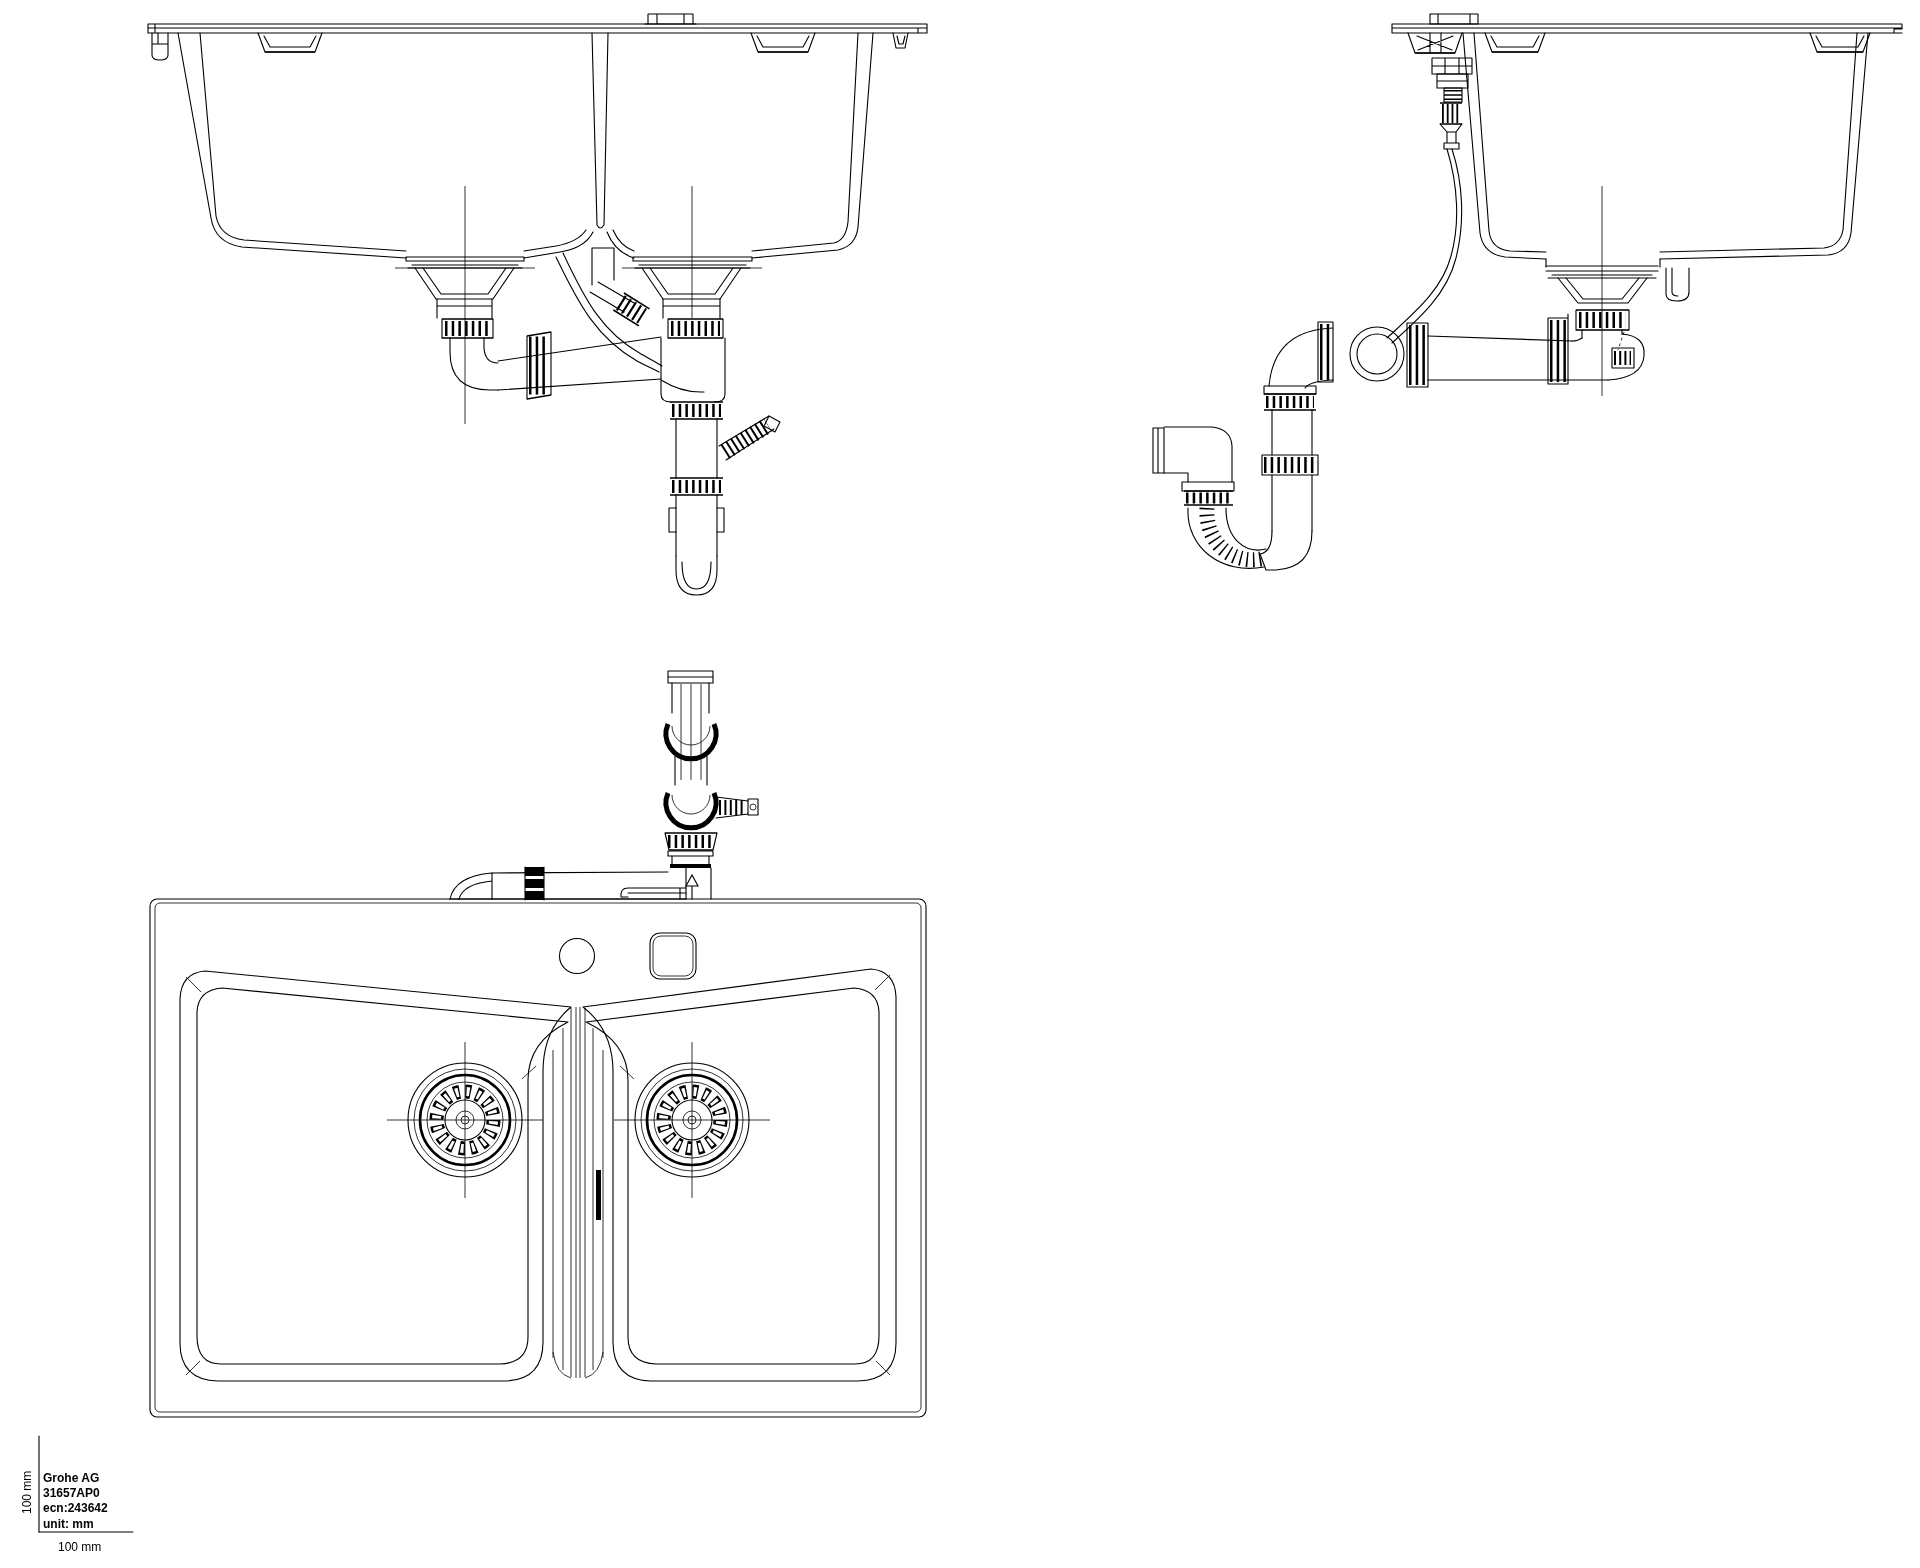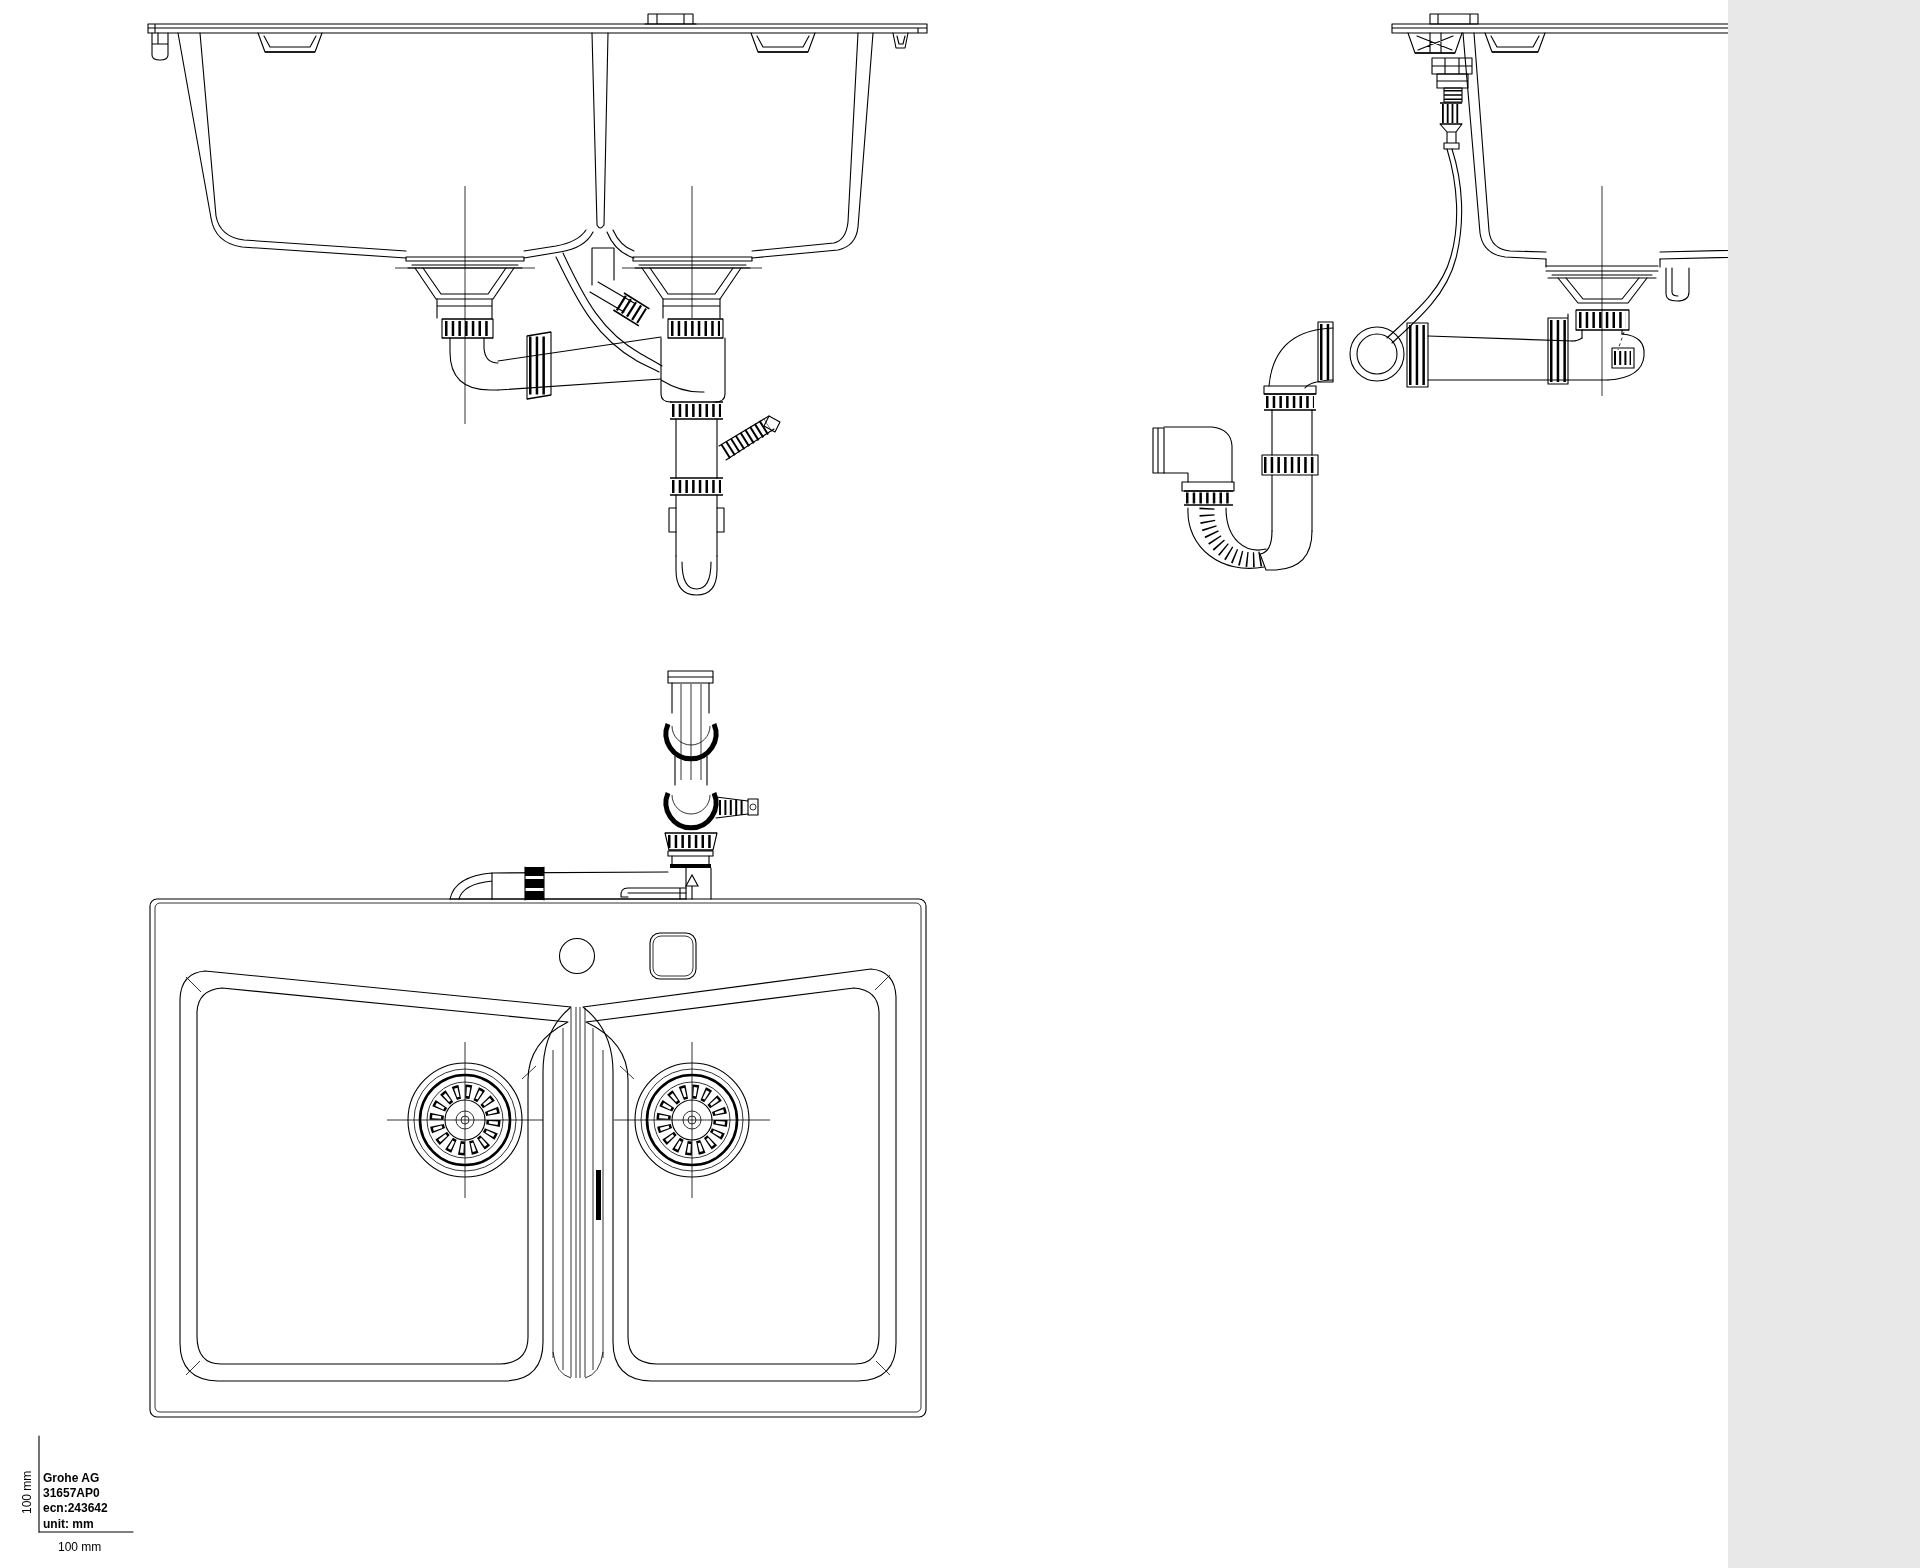--- a/index.html
+++ b/index.html
@@ -1,16 +1,16 @@
 <!DOCTYPE html>
 <html><head>
 <meta charset="utf-8">
 <style>
   html,body{margin:0;padding:0;background:#e8e8e8;}
-  .sheet{position:relative;width:1728px;height:1568px;background:#ffffff;overflow:hidden;
+  .sheet{position:relative;width:1920px;height:1568px;background:#ffffff;overflow:hidden;
          font-family:"Liberation Sans", sans-serif;}
   svg{position:absolute;left:0;top:0;}
   svg *{vector-effect:non-scaling-stroke;}
   .ln{stroke:#000;fill:none;stroke-width:1.1;stroke-linecap:round;stroke-linejoin:round;}
   .thin{stroke:#000;fill:none;stroke-width:0.8;}
   .thick{stroke:#000;fill:none;stroke-width:2.6;}
   .edge{stroke:#000;fill:none;stroke-width:1.6;}
   .blk{fill:#000;stroke:none;}
   .txt{fill:#000;font-family:"Liberation Sans", sans-serif;font-size:12px;}
   .txtb{font-weight:bold;}

